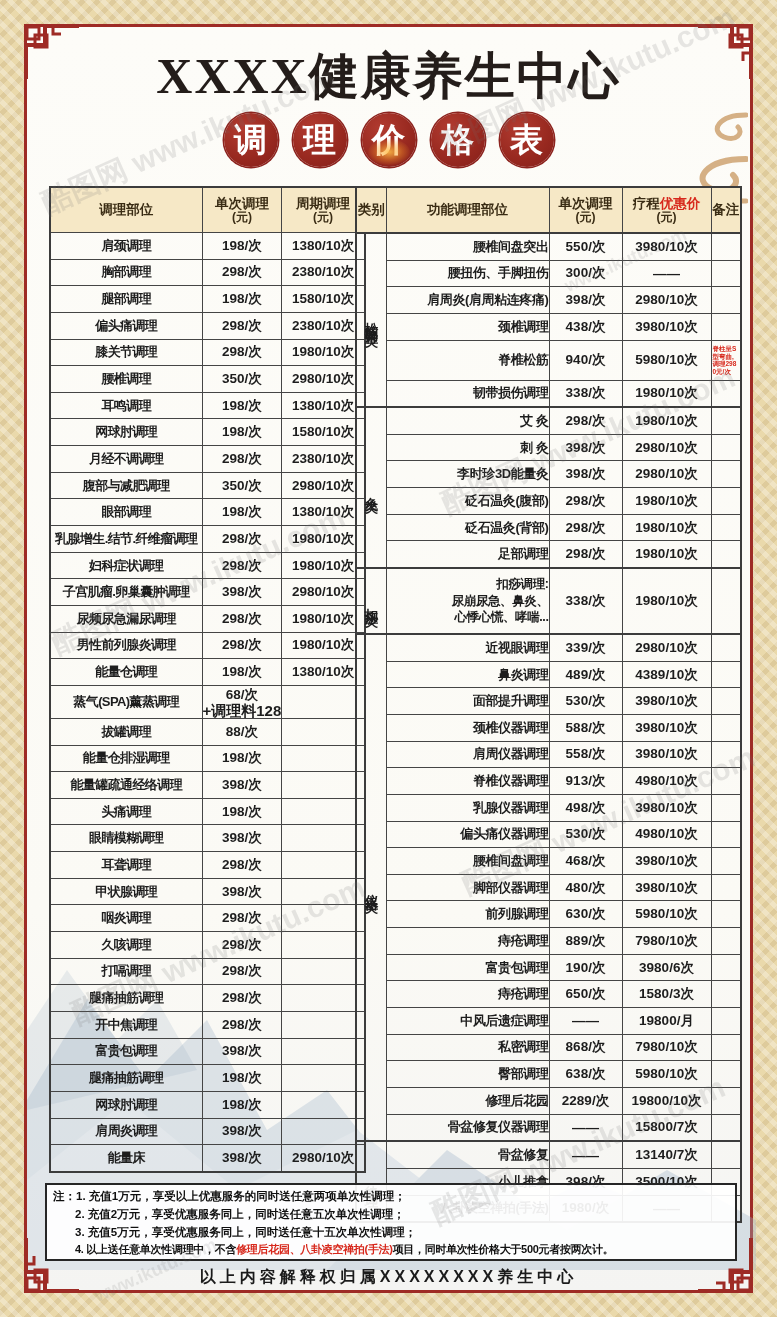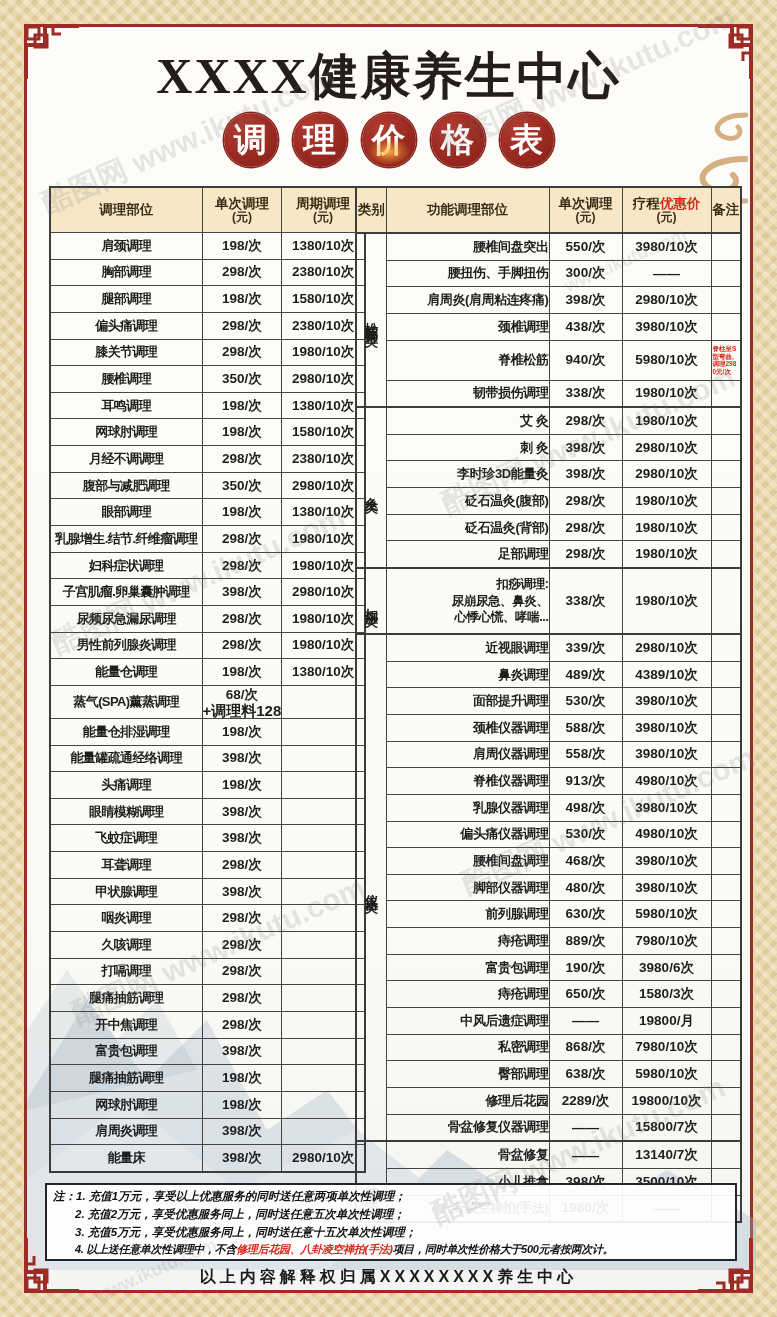--- a/index.html
+++ b/index.html
@@ -82,21 +82,21 @@
   tr.r-xtall td{height:64px;}
   tr.r-xtall td.part{line-height:1.35;font-size:12.5px;margin-left:8px;}
   tr.sec-top td{border-top:2px solid #3c3c3c;}
 
   .notes{
     position:absolute;left:18px;top:1156px;width:692px;height:78px;z-index:3;
     background:rgba(255,255,255,.92);border:2px solid #262626;
     padding:3px 4px 2px 6px;box-sizing:border-box;
     font-weight:bold;color:#101010;font-size:11.5px;line-height:17.8px;white-space:nowrap;
   }
-  .notes .nline{display:block;font-style:italic;}
+  .notes .nline{display:block;}
   .notes .indent{padding-left:22px;}
   .notes .n4{font-size:11px;letter-spacing:-0.3px;}
 
   .footer{
     position:absolute;left:0;right:0;top:1240px;z-index:3;text-align:center;
     font-weight:bold;font-size:16px;letter-spacing:4px;color:#1b1b1b;white-space:nowrap;
   }
 
   .watermarks{position:absolute;left:0;top:0;width:100%;height:100%;z-index:7;pointer-events:none;}
   .wm{
@@ -248,41 +248,41 @@
               <td class="part">能量仓调理</td>
               <td>198/次</td>
               <td>1380/10次</td>
             </tr>
             <tr>
               <td class="part">蒸气(SPA)薰蒸调理</td>
               <td>68/次<span class="price-sub">+调理料128</span></td>
               <td></td>
             </tr>
             <tr>
+              <td class="part">拔罐调理</td>
+              <td>88/次</td>
+              <td></td>
+            </tr>
+            <tr>
               <td class="part">能量仓排湿调理</td>
               <td>198/次</td>
               <td></td>
             </tr>
             <tr>
               <td class="part">能量罐疏通经络调理</td>
               <td>398/次</td>
               <td></td>
             </tr>
             <tr>
               <td class="part">头痛调理</td>
               <td>198/次</td>
               <td></td>
             </tr>
             <tr>
               <td class="part">眼睛模糊调理</td>
-              <td>398/次</td>
-              <td></td>
-            </tr>
-            <tr>
-              <td class="part">飞蚊症调理</td>
               <td>398/次</td>
               <td></td>
             </tr>
             <tr>
               <td class="part">耳聋调理</td>
               <td>298/次</td>
               <td></td>
             </tr>
             <tr>
               <td class="part">甲状腺调理</td>

